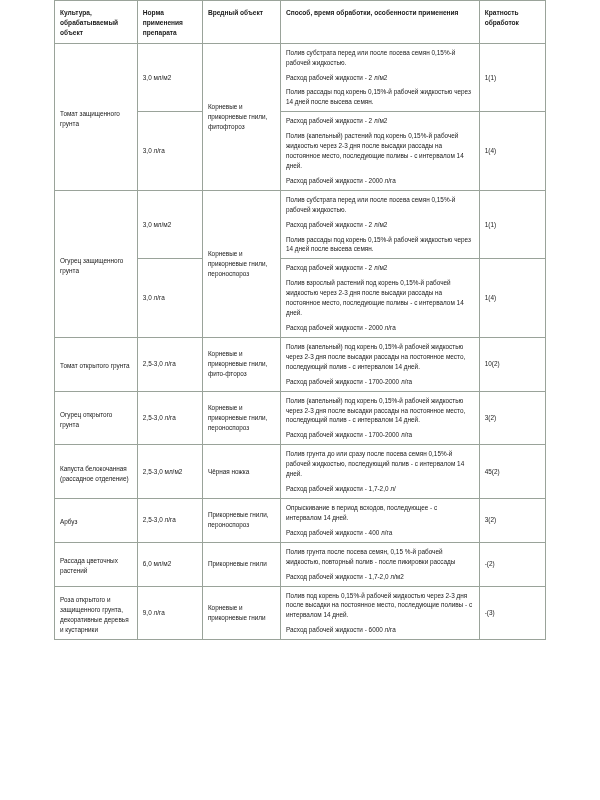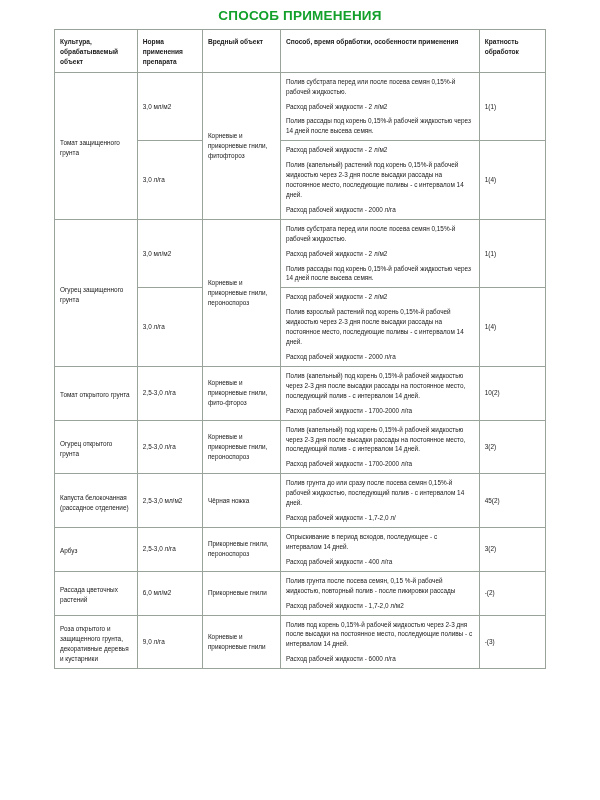--- a/index.html
+++ b/index.html
@@ -88,21 +88,20 @@
   .cellpad { padding-top: 8px; }
 </style>
 </head>
 <body>
 
 <div id="page">
 
 
   <div id="content">
 
-    <h1>СПОСОБ ПРИМЕНЕНИЯ</h1>
 
     <table>
       <colgroup>
         <col class="col1">
           <col class="col2">
           <col class="col3">
           <col class="col4">
           <col class="col5">
       </colgroup>
       <thead>

